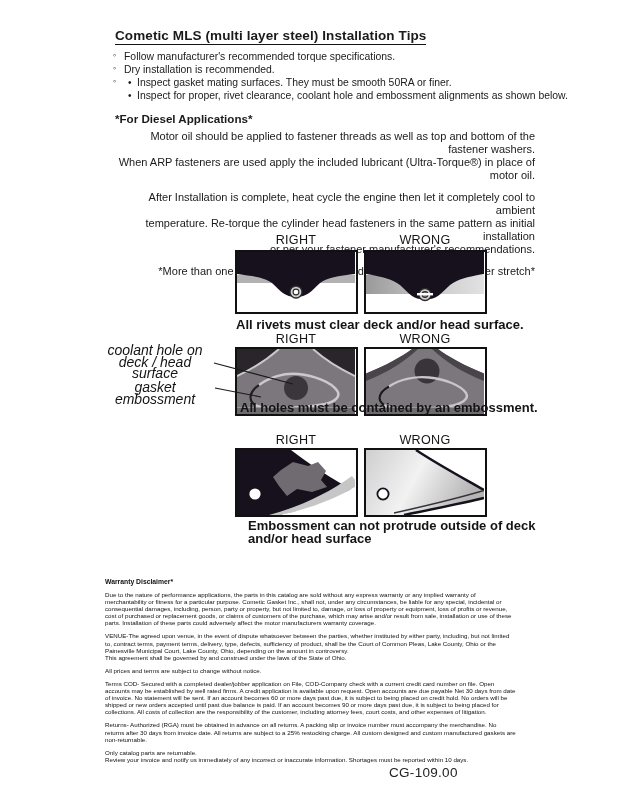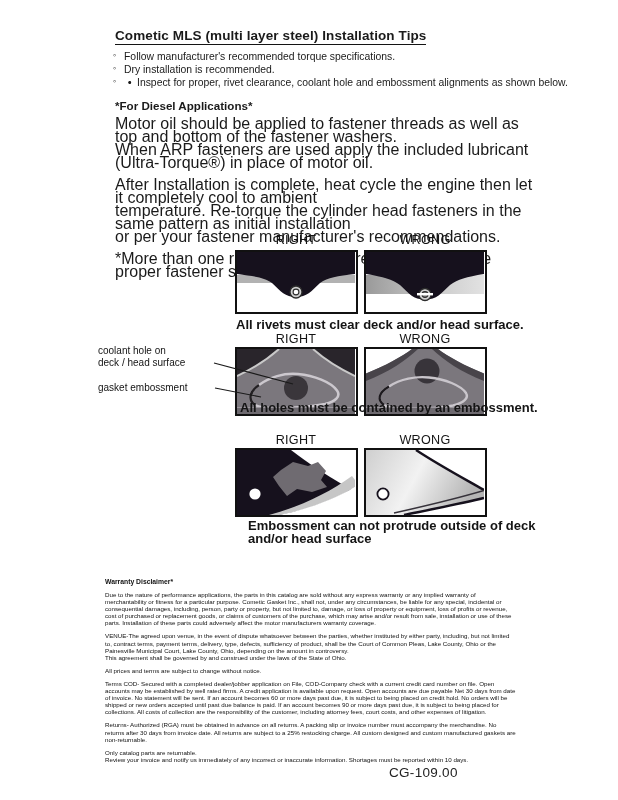--- a/index.html
+++ b/index.html
@@ -17,33 +17,33 @@
     margin-bottom:5px;
   }
   .bullet, .subbullet {
     position:relative; font-size:10.4px; line-height:13px; white-space:nowrap;
   }
   .bullet { padding-left:9px; }
   .bullet .mark { position:absolute; left:-2px; top:-1px; font-size:9px; }
   .subbullet { padding-left:22px; }
   .subbullet .mark { position:absolute; left:13px; top:0; font-size:10px; }
   .diesel-heading { font-size:11.6px; font-weight:bold; margin:10px 0 5px; }
-  .para { font-size:16px; line-height:13px; margin-bottom:9px; white-space:pre-line; }
+  .para { font-size:11px; line-height:13px; margin-bottom:9px; white-space:pre-line;text-align:right; }
   
   .figure { position:absolute; left:0; top:0; width:600px; }
   .fig-label {
     position:absolute; transform:translateX(-50%); font-size:12.6px;
     color:#141414; letter-spacing:.3px; white-space:nowrap;
   }
   .panel { position:absolute; width:123px; border:2.5px solid #111; background:#fff; }
   .panel svg { display:block; }
   .fig-caption { position:absolute; font-size:13px; line-height:12.5px; color:#141414; white-space:pre-line;font-weight:bold; }
   .callout {
-    position:absolute; left:98px; width:114px; text-align:left;
-    font-size:10px; line-height:11.5px; color:#141414;
+    position:absolute; left:98px; width:114px; text-align:center;
+    font-size:14px; line-height:11.5px; color:#141414;font-style:italic;
   }
   .leader-overlay { position:absolute; left:0; top:0; pointer-events:none; }
   
   .legal { position:absolute; left:105px; top:574px; width:412px; color:#111; }
   .legal-heading { font-size:6.8px; font-weight:bold; margin-bottom:6px; }
   .legal p { font-size:6.2px; line-height:7.1px; margin-bottom:6px; text-align:left; }
   .legal p.tight { margin-bottom:0; }
   .doc-code { position:absolute; left:389px; top:761px; font-size:13.5px; color:#222; letter-spacing:.3px; }
 </style>
 </head>
@@ -60,20 +60,21 @@
     </div>
     <div class="bullet">
       <span class="mark">◦</span>
       <span>Dry installation is recommended.</span>
     </div>
     <div class="bullet">
       <span class="mark">◦</span>
     </div>
     <div class="subbullet">
       <span class="mark">•</span>
+      <span>Inspect gasket mating surfaces.  They must be smooth 50RA or finer.</span>
     </div>
     <div class="subbullet">
       <span class="mark">•</span>
       <span>Inspect for proper, rivet clearance, coolant hole and embossment alignments as shown below.</span>
     </div>
 
     <div class="diesel-heading">*For Diesel Applications*</div>
     <p class="para">Motor oil should be applied to fastener threads as well as top and bottom of the fastener washers.
 When ARP fasteners are used apply the included lubricant (Ultra-Torque®) in place of motor oil.</p>
     <p class="para">After Installation is complete, heat cycle the engine then let it completely cool to ambient

